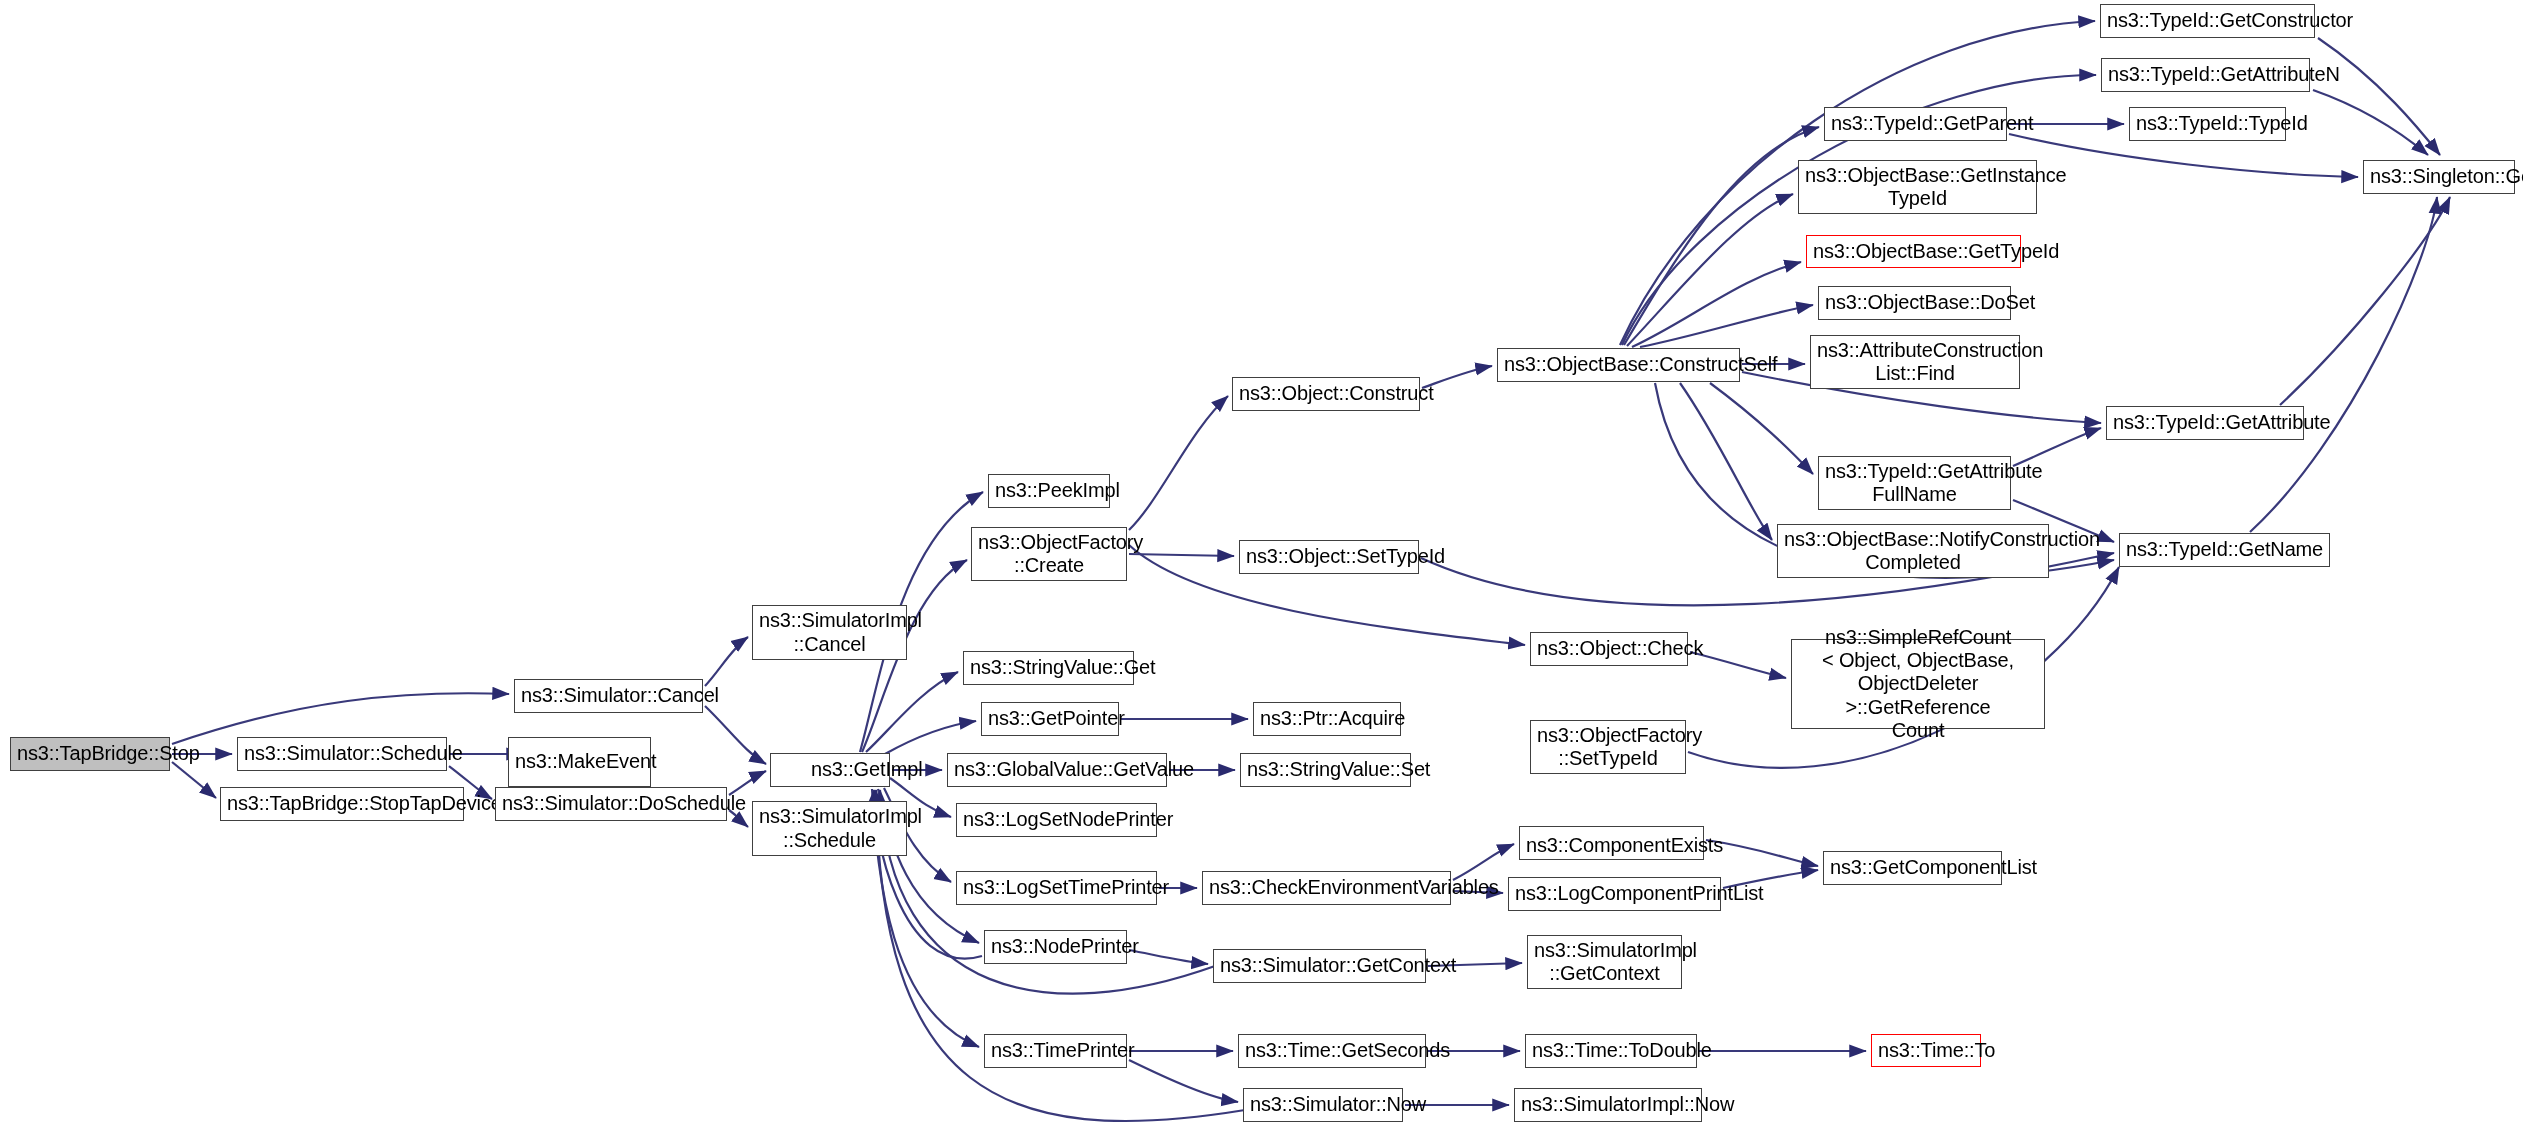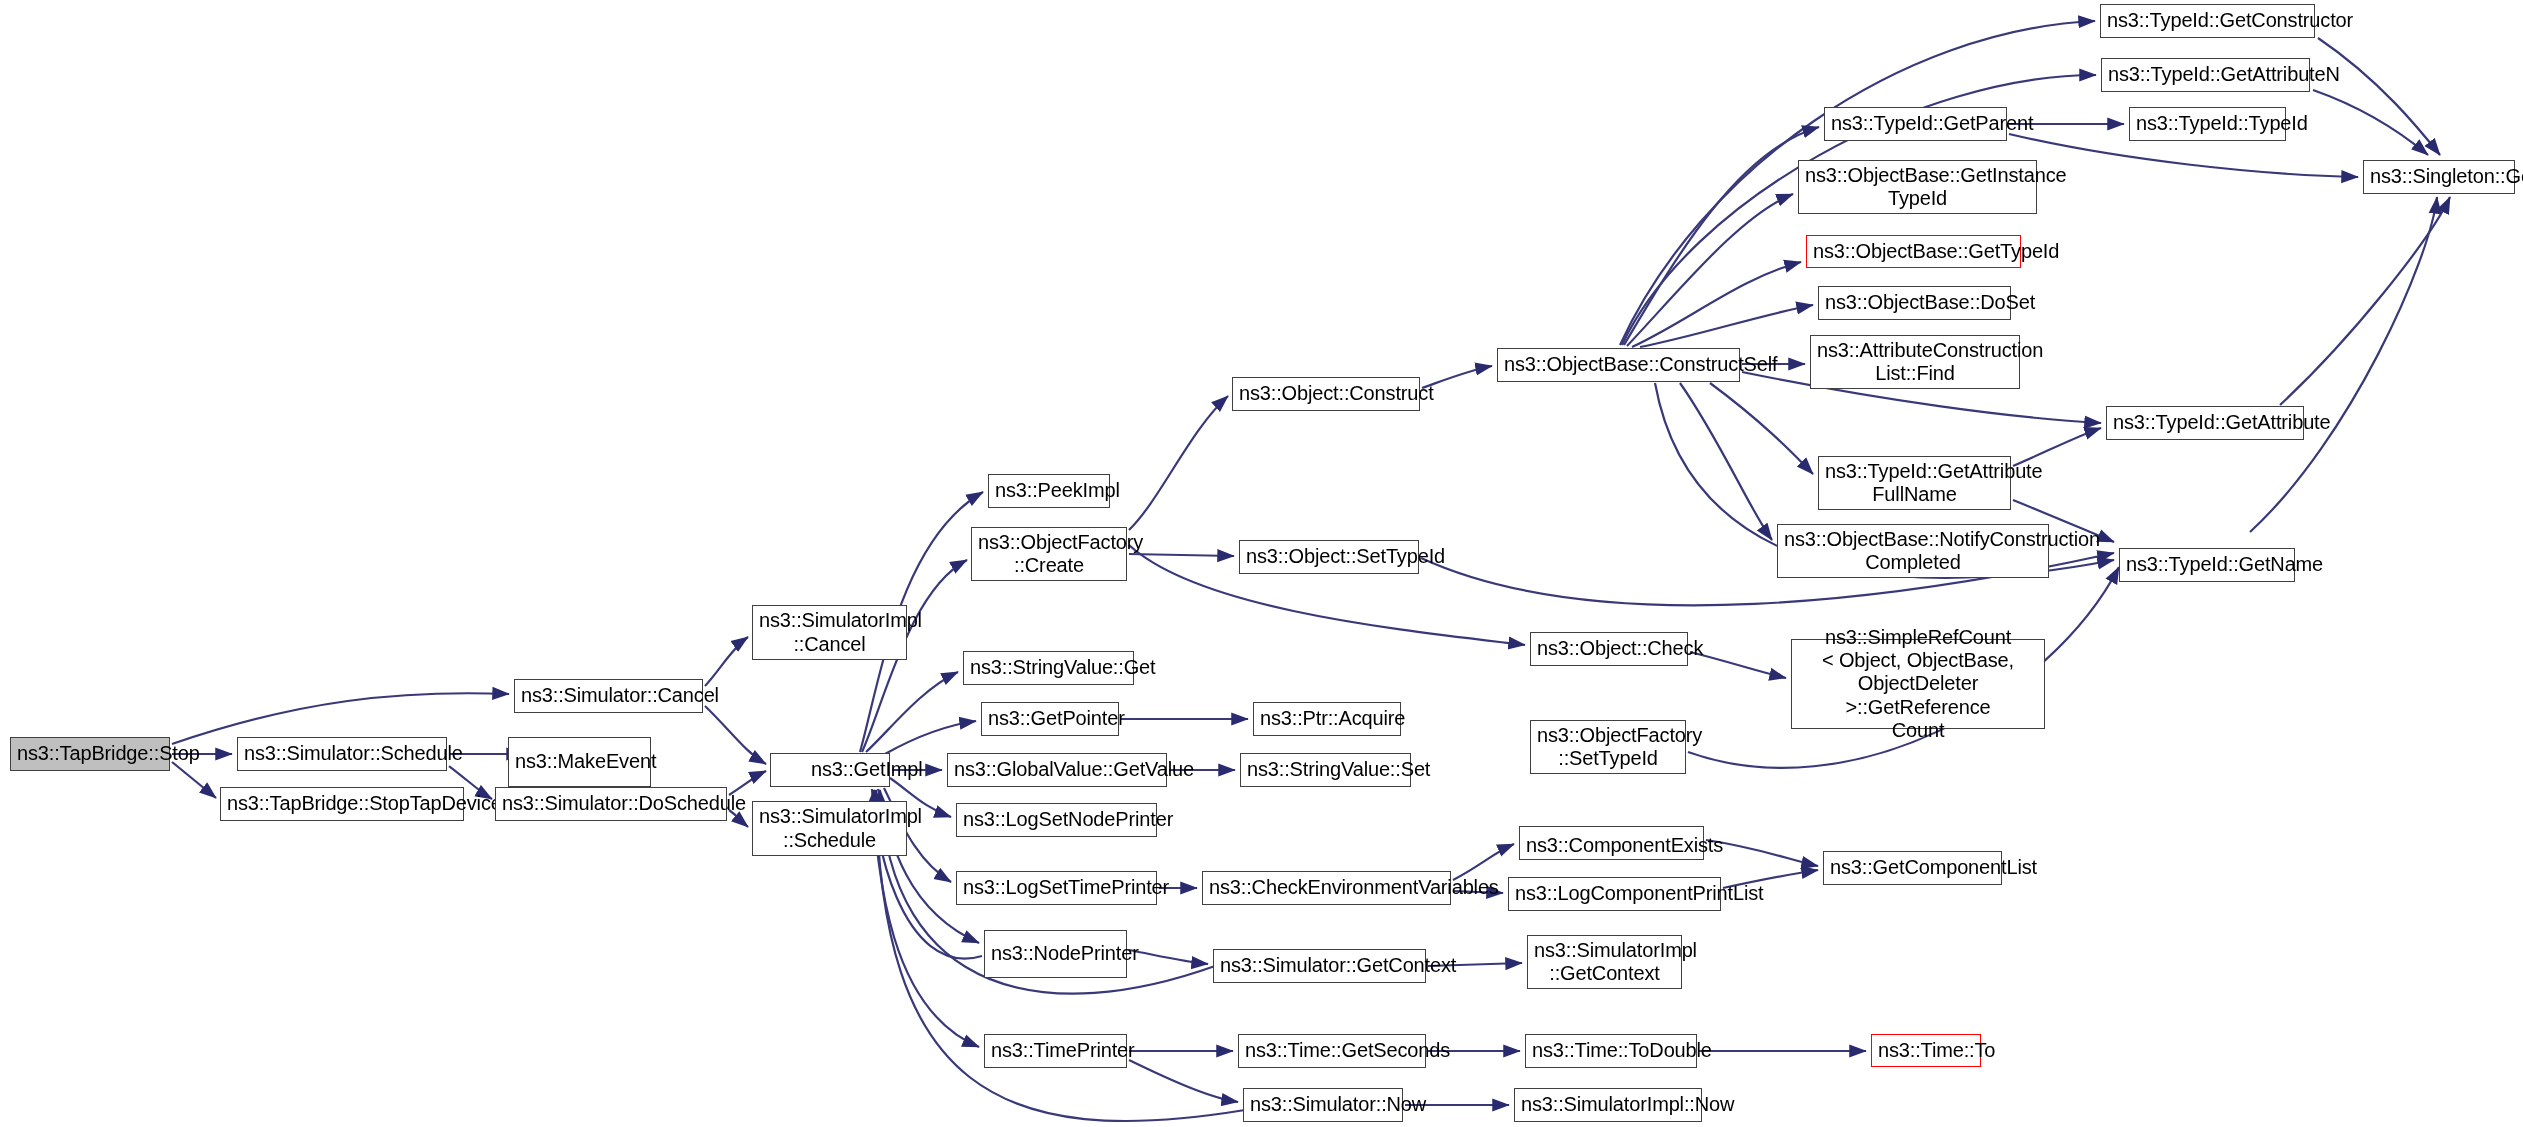--- a/index.html
+++ b/index.html
@@ -140,21 +140,21 @@
 ::Schedule</span></div>
       <div class="node" style="left: 770px; top: 753px; width: 120px; height: 34px; padding-left: 40px;"><span>ns3::GetImpl</span></div>
       <div class="node" style="left: 988px; top: 474px; width: 122px; height: 34px;"><span>ns3::PeekImpl</span></div>
       <div class="node" style="left: 971px; top: 527px; width: 156px; height: 54px;"><span>ns3::ObjectFactory
 ::Create</span></div>
       <div class="node" style="left: 963px; top: 651px; width: 171px; height: 34px;"><span>ns3::StringValue::Get</span></div>
       <div class="node" style="left: 981px; top: 702px; width: 138px; height: 34px;"><span>ns3::GetPointer</span></div>
       <div class="node" style="left: 947px; top: 753px; width: 220px; height: 34px;"><span>ns3::GlobalValue::GetValue</span></div>
       <div class="node" style="left: 956px; top: 803px; width: 201px; height: 34px;"><span>ns3::LogSetNodePrinter</span></div>
       <div class="node" style="left: 956px; top: 871px; width: 201px; height: 34px;"><span>ns3::LogSetTimePrinter</span></div>
-      <div class="node" style="left: 984px; top: 930px; width: 143px; height: 48px;"><span>ns3::NodePrinter</span></div>
+      <div class="node" style="left: 984px; top: 930px; width: 143px; height: 34px;"><span>ns3::NodePrinter</span></div>
       <div class="node" style="left: 984px; top: 1034px; width: 143px; height: 34px;"><span>ns3::TimePrinter</span></div>
       <div class="node" style="left: 1232px; top: 377px; width: 188px; height: 34px;"><span>ns3::Object::Construct</span></div>
       <div class="node" style="left: 1239px; top: 540px; width: 180px; height: 34px;"><span>ns3::Object::SetTypeId</span></div>
       <div class="node" style="left: 1253px; top: 702px; width: 148px; height: 34px;"><span>ns3::Ptr::Acquire</span></div>
       <div class="node" style="left: 1240px; top: 753px; width: 171px; height: 34px;"><span>ns3::StringValue::Set</span></div>
       <div class="node" style="left: 1202px; top: 871px; width: 249px; height: 34px;"><span>ns3::CheckEnvironmentVariables</span></div>
       <div class="node" style="left: 1213px; top: 949px; width: 213px; height: 34px;"><span>ns3::Simulator::GetContext</span></div>
       <div class="node" style="left: 1238px; top: 1034px; width: 188px; height: 34px;"><span>ns3::Time::GetSeconds</span></div>
       <div class="node" style="left: 1243px; top: 1088px; width: 160px; height: 34px; justify-content: center;"><span>ns3::Simulator::Now</span></div>
       <div class="node" style="left: 1497px; top: 348px; width: 243px; height: 34px;"><span>ns3::ObjectBase::ConstructSelf</span></div>
@@ -179,18 +179,18 @@
       <div class="node" style="left: 1777px; top: 524px; width: 272px; height: 54px;"><span>ns3::ObjectBase::NotifyConstruction
 Completed</span></div>
       <div class="node" style="left: 1791px; top: 639px; width: 254px; height: 90px;"><span>ns3::SimpleRefCount
 &lt; Object, ObjectBase,
 ObjectDeleter &gt;::GetReference
 Count</span></div>
       <div class="node" style="left: 2129px; top: 107px; width: 157px; height: 34px;"><span>ns3::TypeId::TypeId</span></div>
       <div class="node" style="left: 2100px; top: 4px; width: 215px; height: 34px;"><span>ns3::TypeId::GetConstructor</span></div>
       <div class="node" style="left: 2101px; top: 58px; width: 209px; height: 34px;"><span>ns3::TypeId::GetAttributeN</span></div>
       <div class="node" style="left: 2106px; top: 406px; width: 198px; height: 34px;"><span>ns3::TypeId::GetAttribute</span></div>
-      <div class="node" style="left: 2119px; top: 548px; width: 176px; height: 34px; text-align: right;"><span>ns3::TypeId::GetName</span></div>
+      <div class="node" style="left: 2119px; top: 533px; width: 211px; height: 34px; text-align: right;"><span>ns3::TypeId::GetName</span></div>
       <div class="node" style="left: 2363px; top: 160px; width: 152px; height: 34px;"><span>ns3::Singleton::Get</span></div>
       <div class="node" style="left: 1823px; top: 851px; width: 179px; height: 34px;"><span>ns3::GetComponentList</span></div>
       <div class="node highlight" style="left: 1871px; top: 1034px; width: 110px; height: 33px; border-color: rgb(255, 0, 0);"><span>ns3::Time::To</span></div>
     </div>
 </div>
 
 </body></html>

